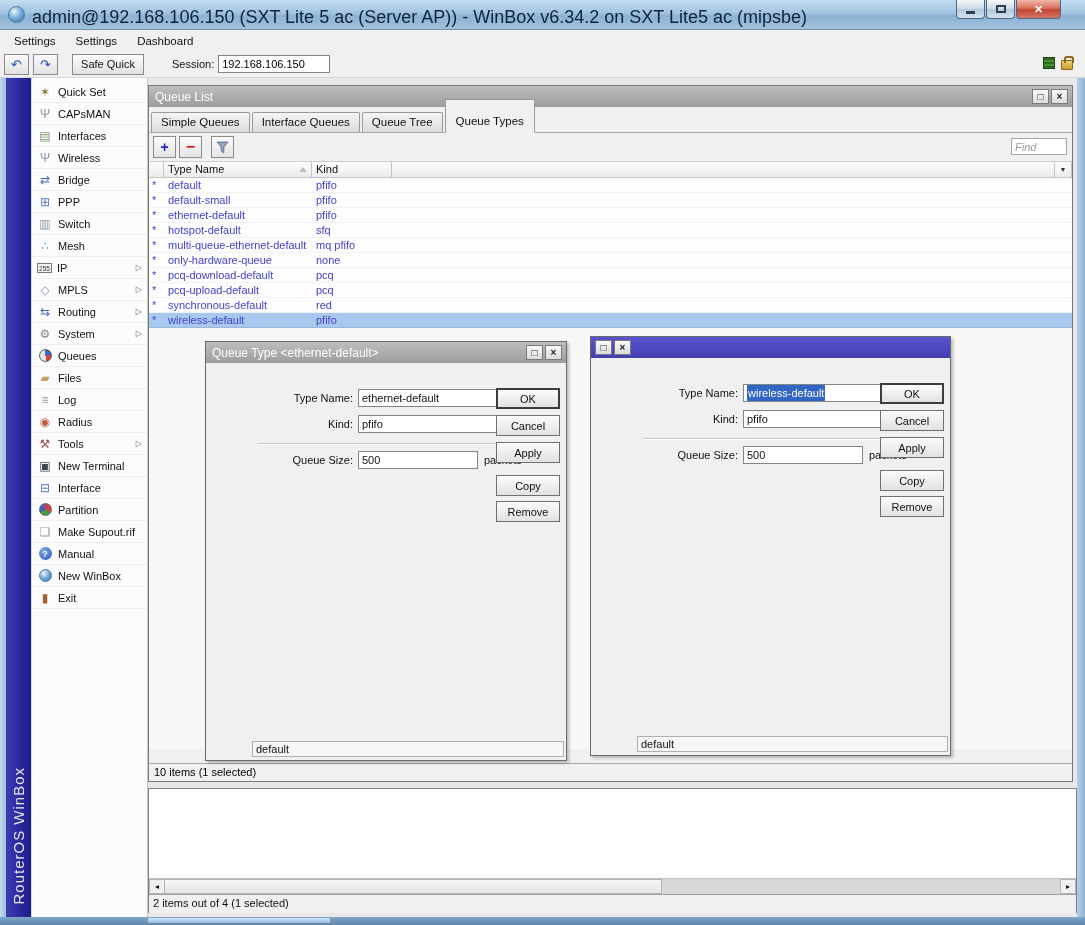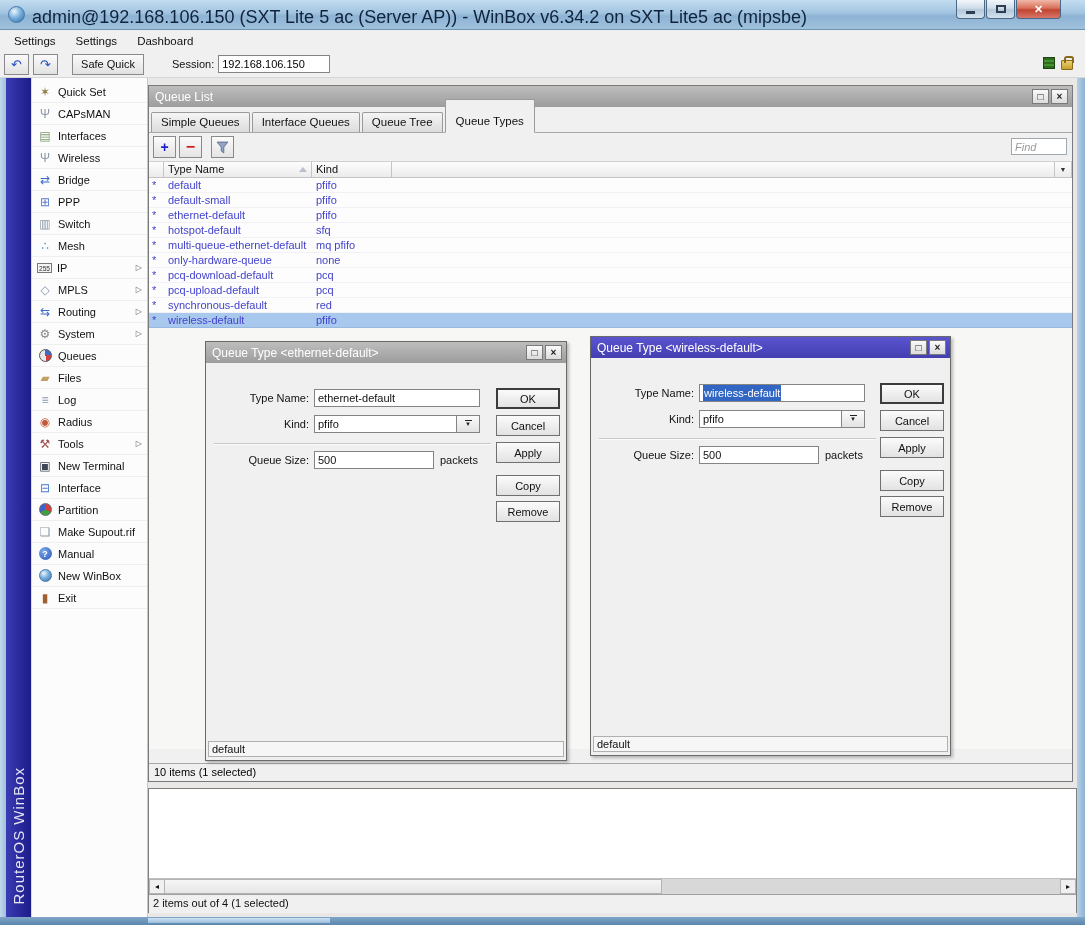--- a/index.html
+++ b/index.html
@@ -102,21 +102,21 @@
   .c-flag { width:15px; color:#4343cc; font-size:10px; padding:0 2px 0 3px !important; }
   .c-name { width:148px; }
   .c-kind { width:80px; }
   .trow.selected { background:#a8c8ee; border-bottom:1px solid #98b8e0; }
   .qempty { background:#f7f7f6; }
   .qstatus { position:absolute; left:0; right:0; bottom:0; height:18px; background:#f0f0f0; border-top:1px solid #a8a8a8;
     font-size:11px; line-height:17px; padding-left:5px; color:#000; }
 
   
   .dlg { position:absolute; background:#f0f0f0; border:1px solid #6a6a6a; box-shadow:2px 2px 3px rgba(0,0,0,.25); }
-  .dlg-body { position:relative; height:calc(100% - 21px); }
+  .dlg-body { position:relative; height:calc(100% - 21px);margin-left:44px; }
   .frow { position:absolute; left:0; height:18px; display:flex; align-items:center; }
   .flabel { width:108px; text-align:right; padding-right:5px; font-size:11px; }
   .dinput { height:18px; border:1px solid #848484; background:#fff; font-size:11px; padding:0 3px; line-height:16px; display:flex; align-items:center; }
   .sel-text { background:#3166c5; color:#fff; padding:0 1px; }
   .combo-btn { width:23px; height:18px; border:1px solid #848484; border-left:none; background:linear-gradient(#fbfbfb,#e2e2e2);
     text-align:center; }
   .combo-btn .bar { display:block; width:7px; height:1px; background:#222; margin:4px auto 0 auto; }
   .combo-btn .arr { display:block; font-size:6px; color:#222; line-height:6px; }
   .unit { margin-left:6px; font-size:11px; }
   .dsep { position:absolute; left:8px; width:277px; height:2px; border-top:1px solid #c8c8c8; border-bottom:1px solid #fbfbfb; }
@@ -435,21 +435,20 @@
         <div class="dbtn" style="top:52px">Cancel</div>
         <div class="dbtn" style="top:79px">Apply</div>
         <div class="dbtn" style="top:112px">Copy</div>
         <div class="dbtn" style="top:138px">Remove</div>
         <div class="dfooter">default</div>
       </div>
     </div>
 
     <div class="dlg" style="left:442px; top:258px; width:361px; height:420px;">
       <div class="child-title ct-blue">
-        <span class="ct-text">Queue Type &lt;wireless-default&gt;</span>
         <span class="ct-btns">
           <span class="ct-btn">□</span>
           <span class="ct-btn">×</span>
         </span>
       </div>
       <div class="dlg-body">
         <div class="frow" style="top:26px; right:0;">
           <span class="flabel">Type Name:</span>
           <div class="dinput" style="width:166px">
               <span class="sel-text">wireless-default</span>

